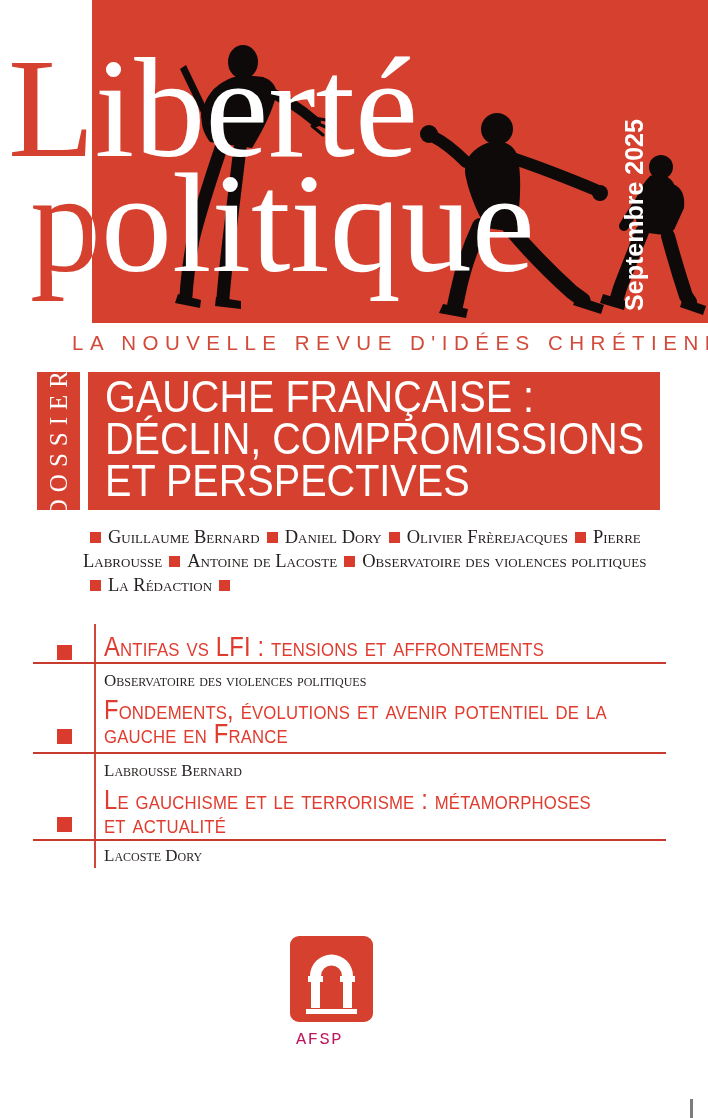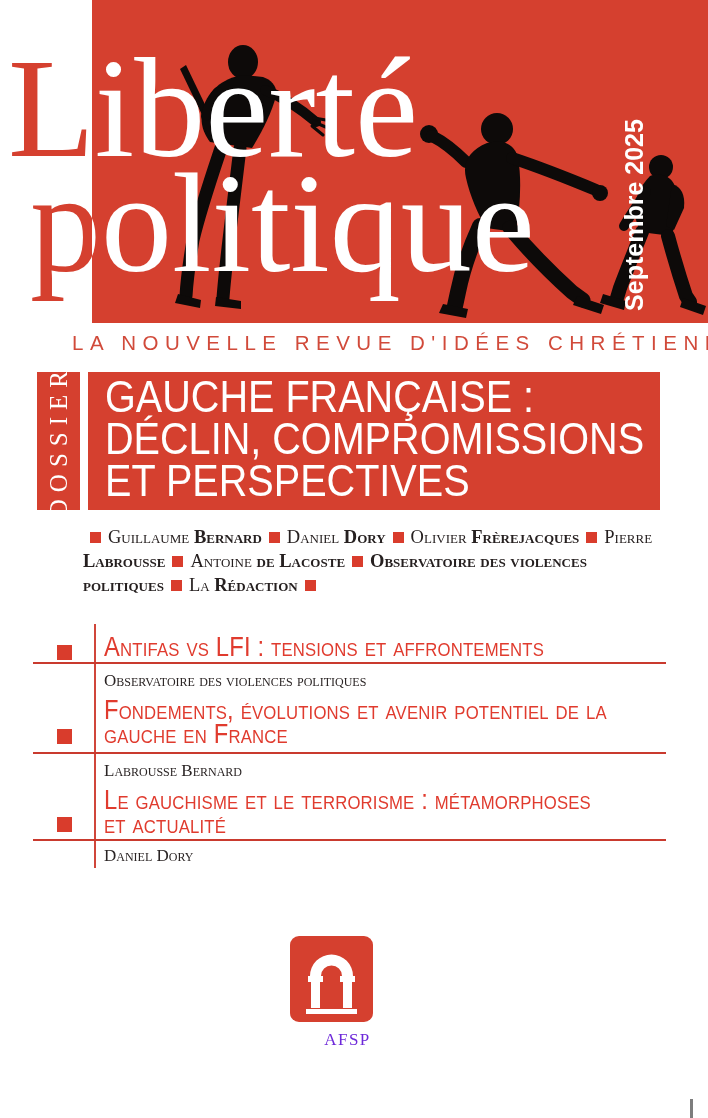--- a/index.html
+++ b/index.html
@@ -42,38 +42,38 @@
     font-family:"Liberation Serif",serif;font-size:25px;letter-spacing:7px;}
   .dossier-main{position:absolute;left:88px;top:372px;width:572px;height:138px;background:var(--red);
     box-sizing:border-box;padding:4px 16px 0 17px;}
   .dossier-main .dt{color:#fff;font-family:"Liberation Sans",sans-serif;font-size:44px;
     line-height:42px;white-space:nowrap;transform:scaleX(.9);transform-origin:left top;}
   
   .authors{position:absolute;left:83px;top:525px;width:582px;font-variant:small-caps;
     color:var(--ink);font-family:"Liberation Serif",serif;font-size:18.5px;line-height:24px;}
   .authors .sq{display:inline-block;width:11px;height:11px;background:var(--red-bullet);
     margin:0 7px;vertical-align:baseline;}
-  .authors b{font-weight:bold;}
+  .authors b{font-weight:normal;}
   
   .toc-vline{position:absolute;left:94px;top:624px;width:2px;height:244px;background:var(--red-line);}
   .toc-title{position:absolute;left:104px;width:580px;color:var(--red-title);
     font-family:"Liberation Sans",sans-serif;font-variant:small-caps;font-size:27px;
     line-height:23.5px;letter-spacing:.2px;transform:scaleX(.88);transform-origin:left top;}
   .toc-rule{position:absolute;left:33px;width:633px;height:1.5px;background:var(--red-rule);}
   .toc-author{position:absolute;left:104px;width:560px;color:#2a2424;
     font-family:"Liberation Serif",serif;font-variant:small-caps;font-size:17px;}
   .toc-bullet{position:absolute;left:57px;width:15px;height:15px;background:var(--red-bullet);}
   .e1t{top:636px}.e1r{top:662px}.e1a{top:671px}.b1{top:645px}
   .e2t{top:699px}.e2r{top:752px}.e2a{top:761px}.b2{top:729px}
   .e3t{top:789px}.e3r{top:839px}.e3a{top:846px}.b3{top:817px}
   
   .logo-box{position:absolute;left:290px;top:936px;width:83px;height:86px;background:var(--red);
     border-radius:9px;}
-  .logo-label{position:absolute;left:306px;top:1030px;width:83px;text-align:center;color:#6d28d9;
-    font-family:Liberation Serif, serif;font-size:17px;letter-spacing:1.5px;}
+  .logo-label{position:absolute;left:278px;top:1030px;width:83px;text-align:center;color:#be185d;
+    font-family:Liberation Mono, monospace;font-size:17px;letter-spacing:1.5px;}
   .corner-mark{position:absolute;left:690px;top:1099px;width:3px;height:19px;background:#7d7d7d;}
 </style>
 </head>
 <body>
 
 <div class="page">
 
   <div class="hdr-red"></div>
 
   <svg class="sil" width="708" height="323" viewBox="0 0 708 323">
@@ -152,21 +152,21 @@
     <div class="toc-author e1a">Observatoire des violences politiques</div>
 
     <div class="toc-bullet b2"></div>
     <div class="toc-title e2t">Fondements, évolutions et avenir potentiel de la gauche en France</div>
     <div class="toc-rule e2r"></div>
     <div class="toc-author e2a">Labrousse Bernard</div>
 
     <div class="toc-bullet b3"></div>
     <div class="toc-title e3t">Le gauchisme et le terrorisme : métamorphoses et actualité</div>
     <div class="toc-rule e3r"></div>
-    <div class="toc-author e3a">Daniel Dory</div>
+    <div class="toc-author e3a">Lacoste Dory</div>
   </div>
 
   <div class="logo-box">
     <svg width="83" height="86" viewBox="0 0 83 86">
       <g fill="#ffffff">
         <path d="M20,40 A21.5,21.5 0 0 1 63,40 L52,40 A10.5,10.5 0 0 0 31,40 Z"></path>
         <rect x="18" y="40" width="15" height="6"></rect>
         <rect x="50" y="40" width="15" height="6"></rect>
         <rect x="21" y="46" width="9" height="26"></rect>
         <rect x="53" y="46" width="9" height="26"></rect>

